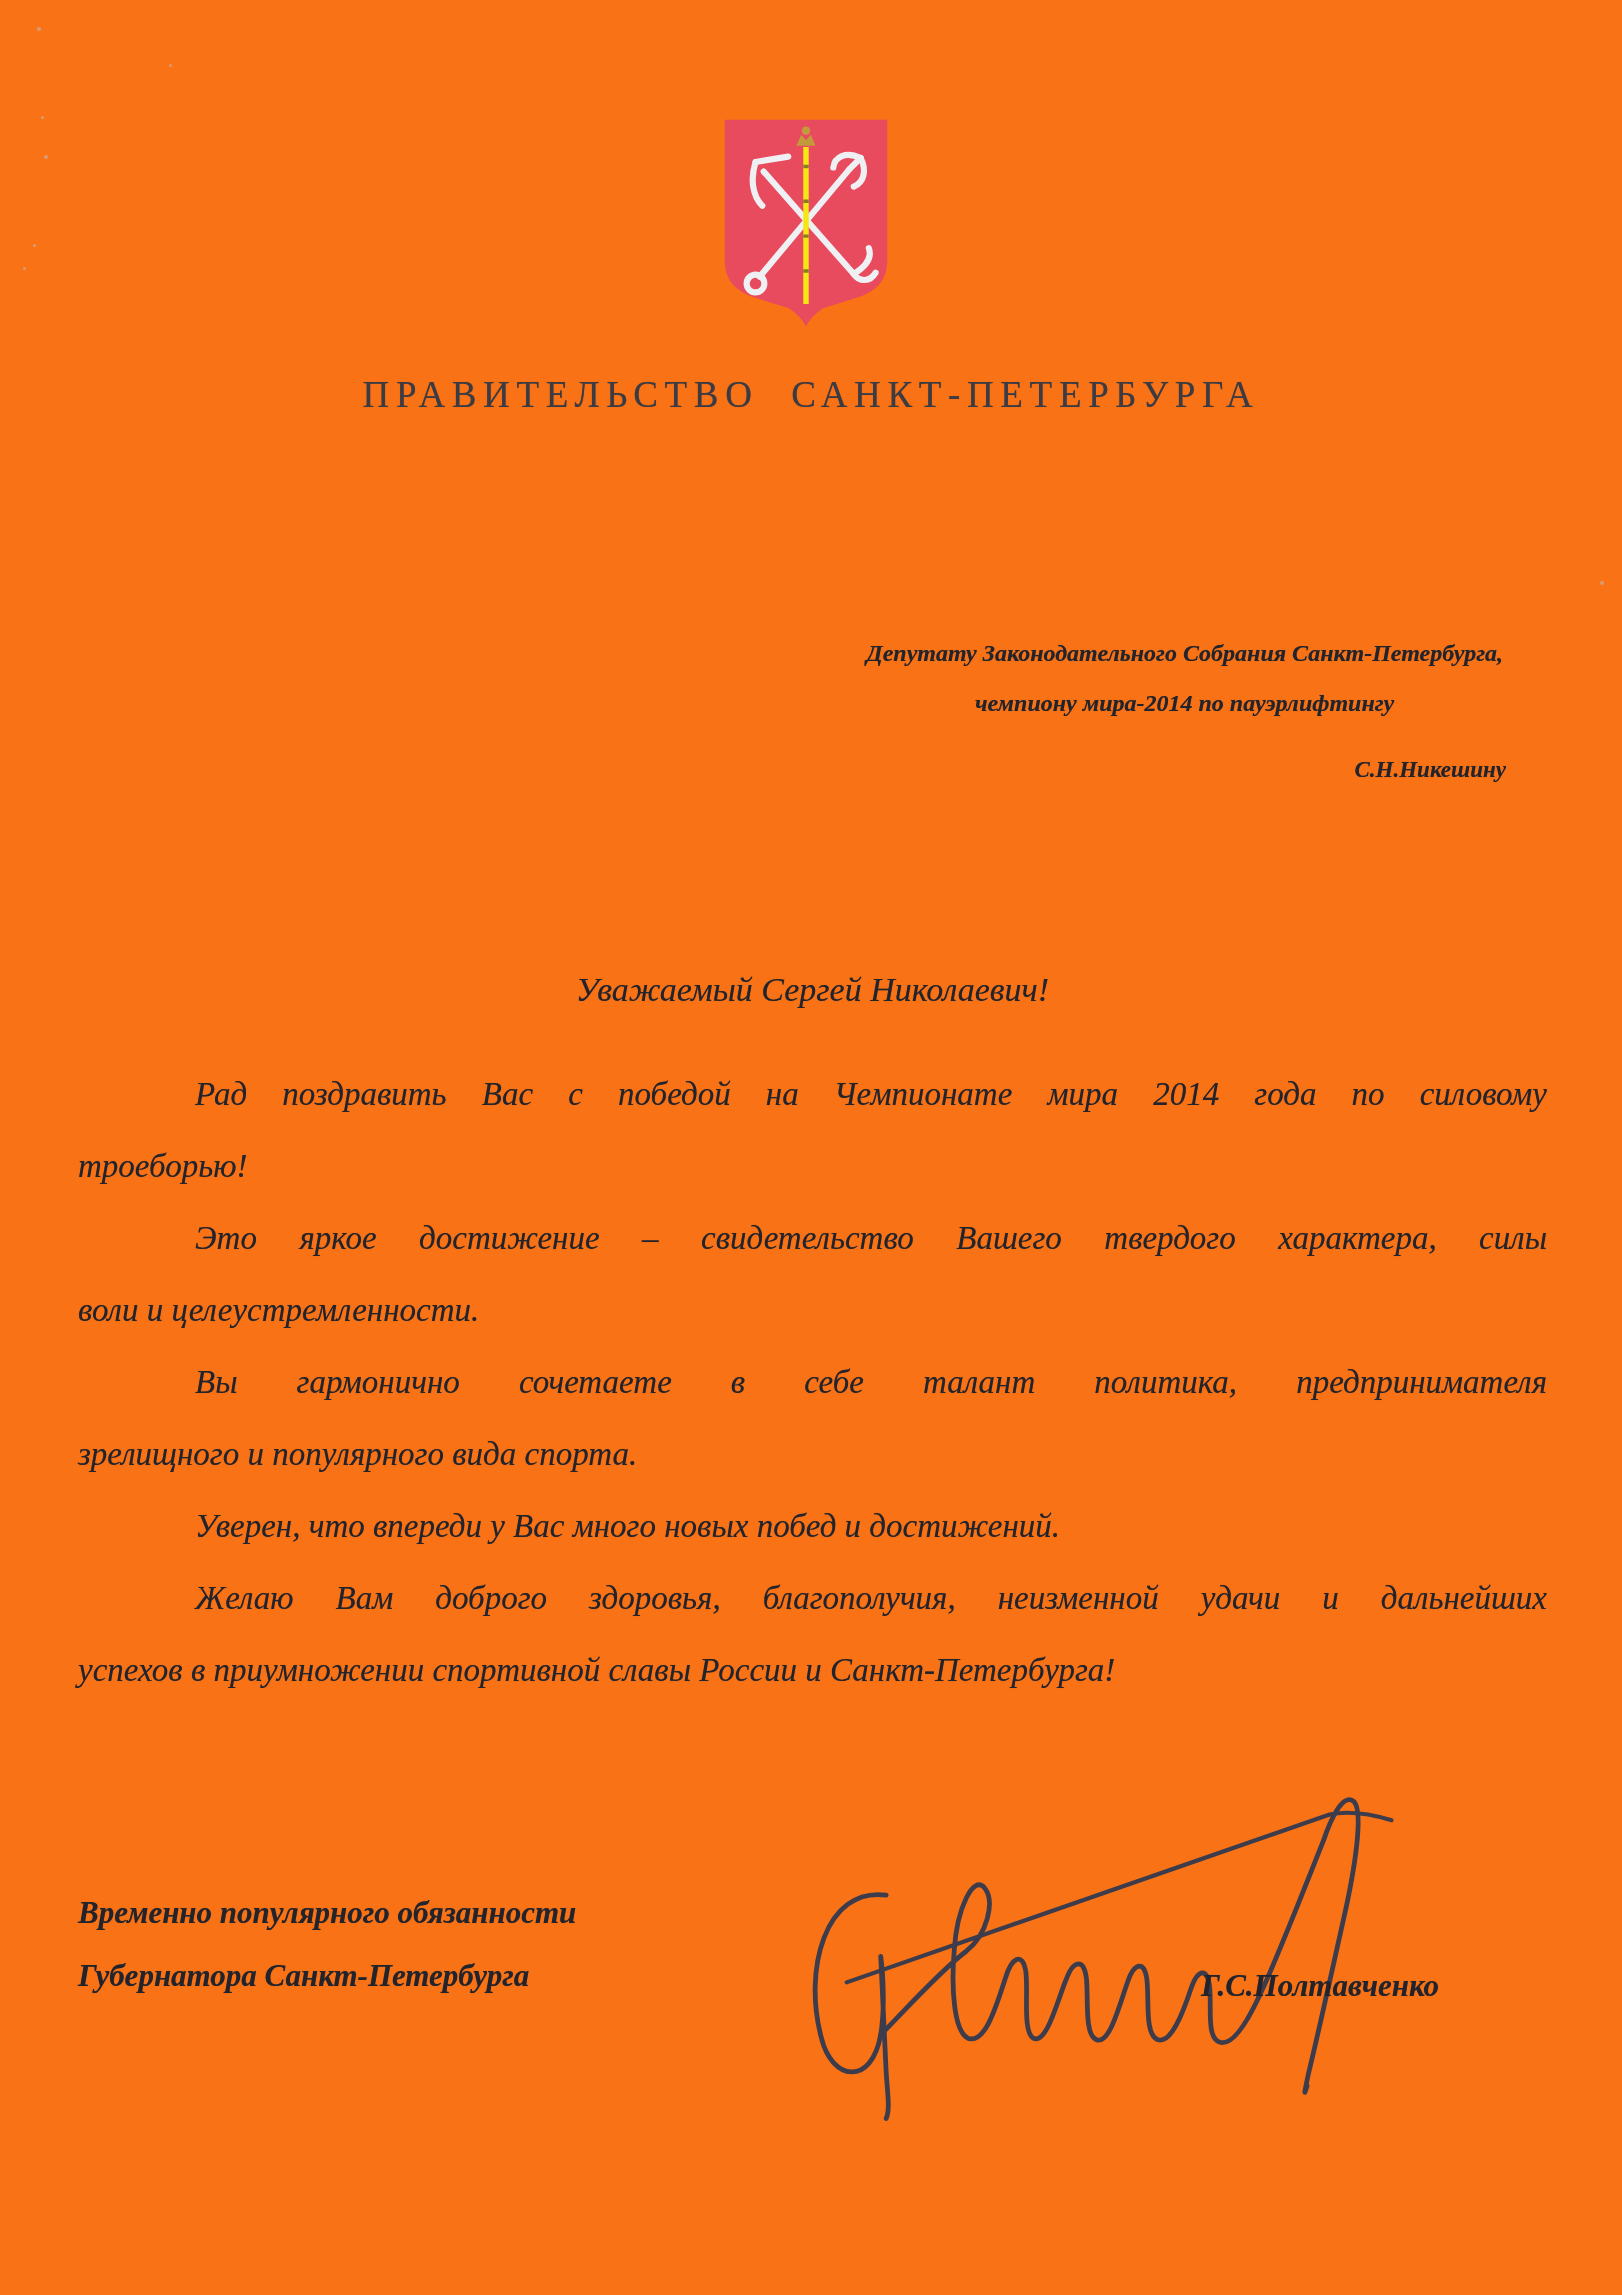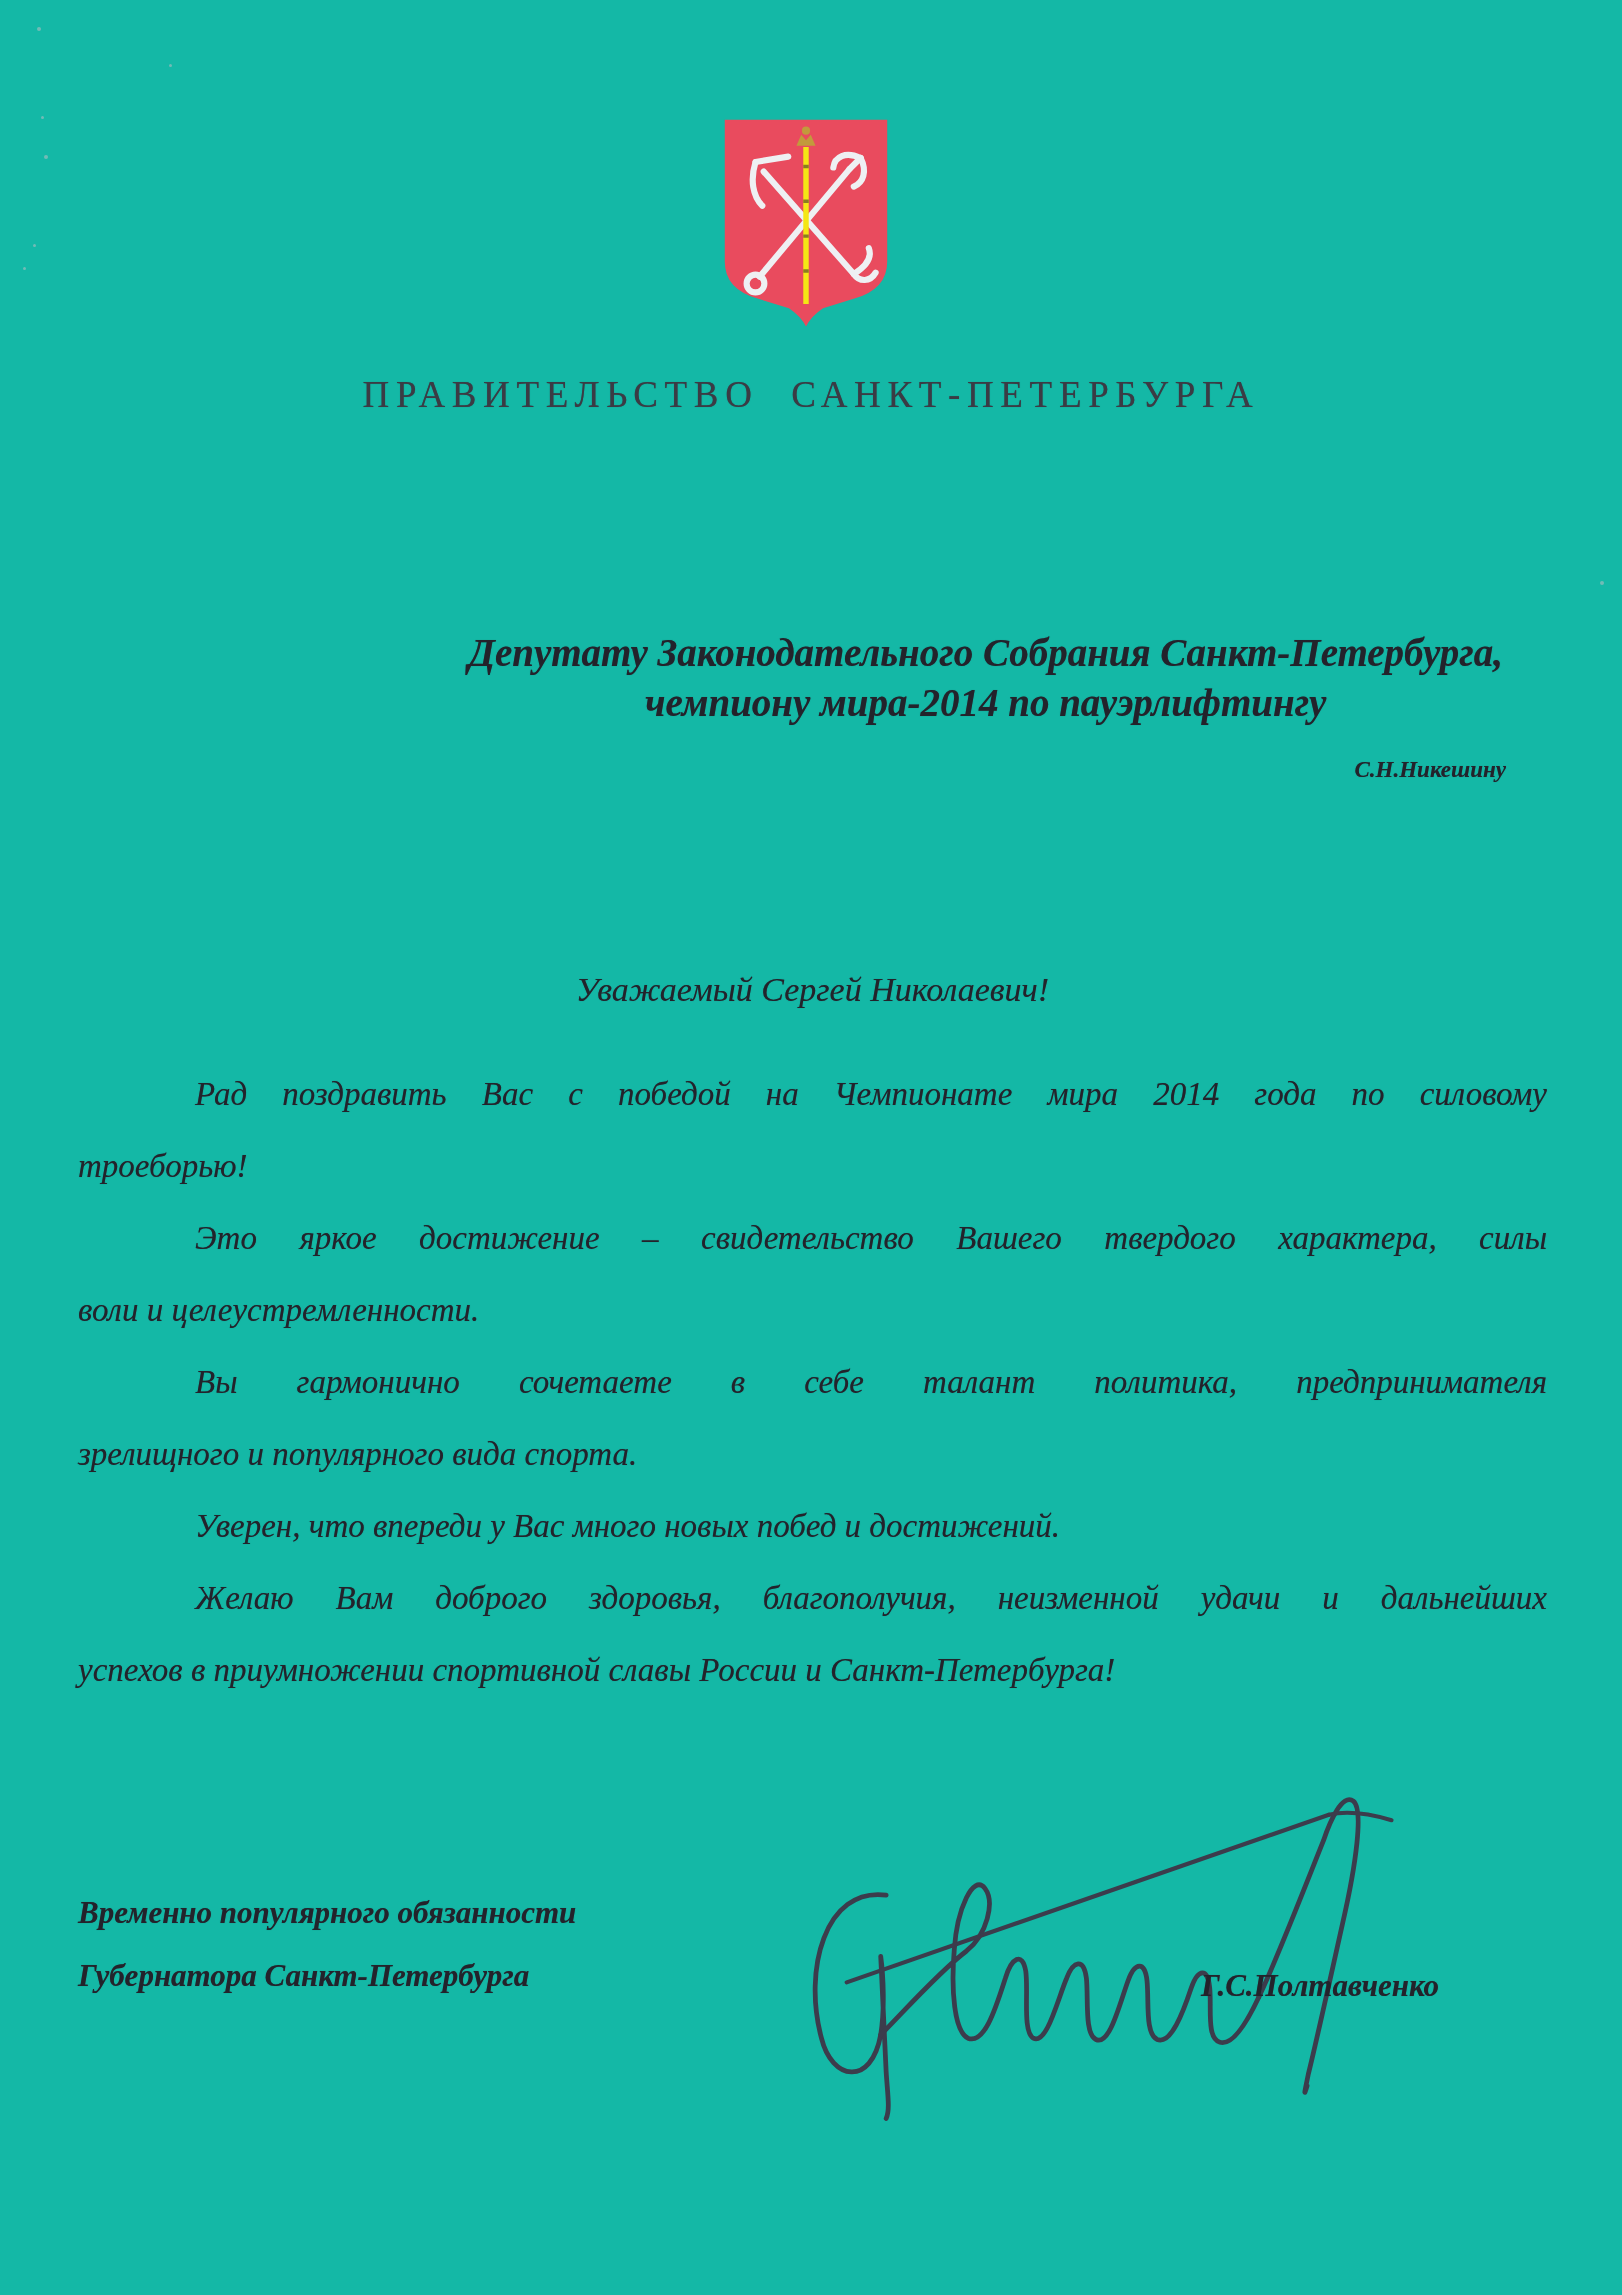--- a/index.html
+++ b/index.html
@@ -1,19 +1,19 @@
 <!DOCTYPE html>
 <html style="font-size:11px"><head>
 <meta charset="utf-8">
 <style>
   html,body{margin:0;padding:0;background:#e9e9e9;}
   .page{
     position:relative;
     width:1622px;height:2295px;
-    background:#14b8a6;
+    background:#f97316;
     font-family:"Liberation Serif", serif;
     color:#23232b;
     overflow:hidden;
   }
   .scan{ text-shadow:0 0 0.7px rgba(45,45,58,.55); }
 
   .crest{
     position:absolute; left:720px; top:117px;
     width:172px; height:213px;
   }
@@ -22,21 +22,21 @@
     position:absolute; left:0; right:0; top:373px;
     text-align:center;
     font-size:37px; letter-spacing:.18em; word-spacing:.45em;
     color:#3b3b44; filter:blur(0.2px);
   }
 
   .addressee{
     position:absolute; right:119px; top:628px;
     text-align:center; white-space:nowrap;
     font-style:italic; font-weight:700;
-    font-size:39px; line-height:50px;
+    font-size:24px; line-height:50px;
     filter:blur(0.2px);
   }
   .addressee-name{
     position:absolute; right:116px; top:757px;
     font-style:italic; font-weight:700; font-size:23px;
     filter:blur(0.2px);
     text-align:right;
   }
 
   .salutation{

